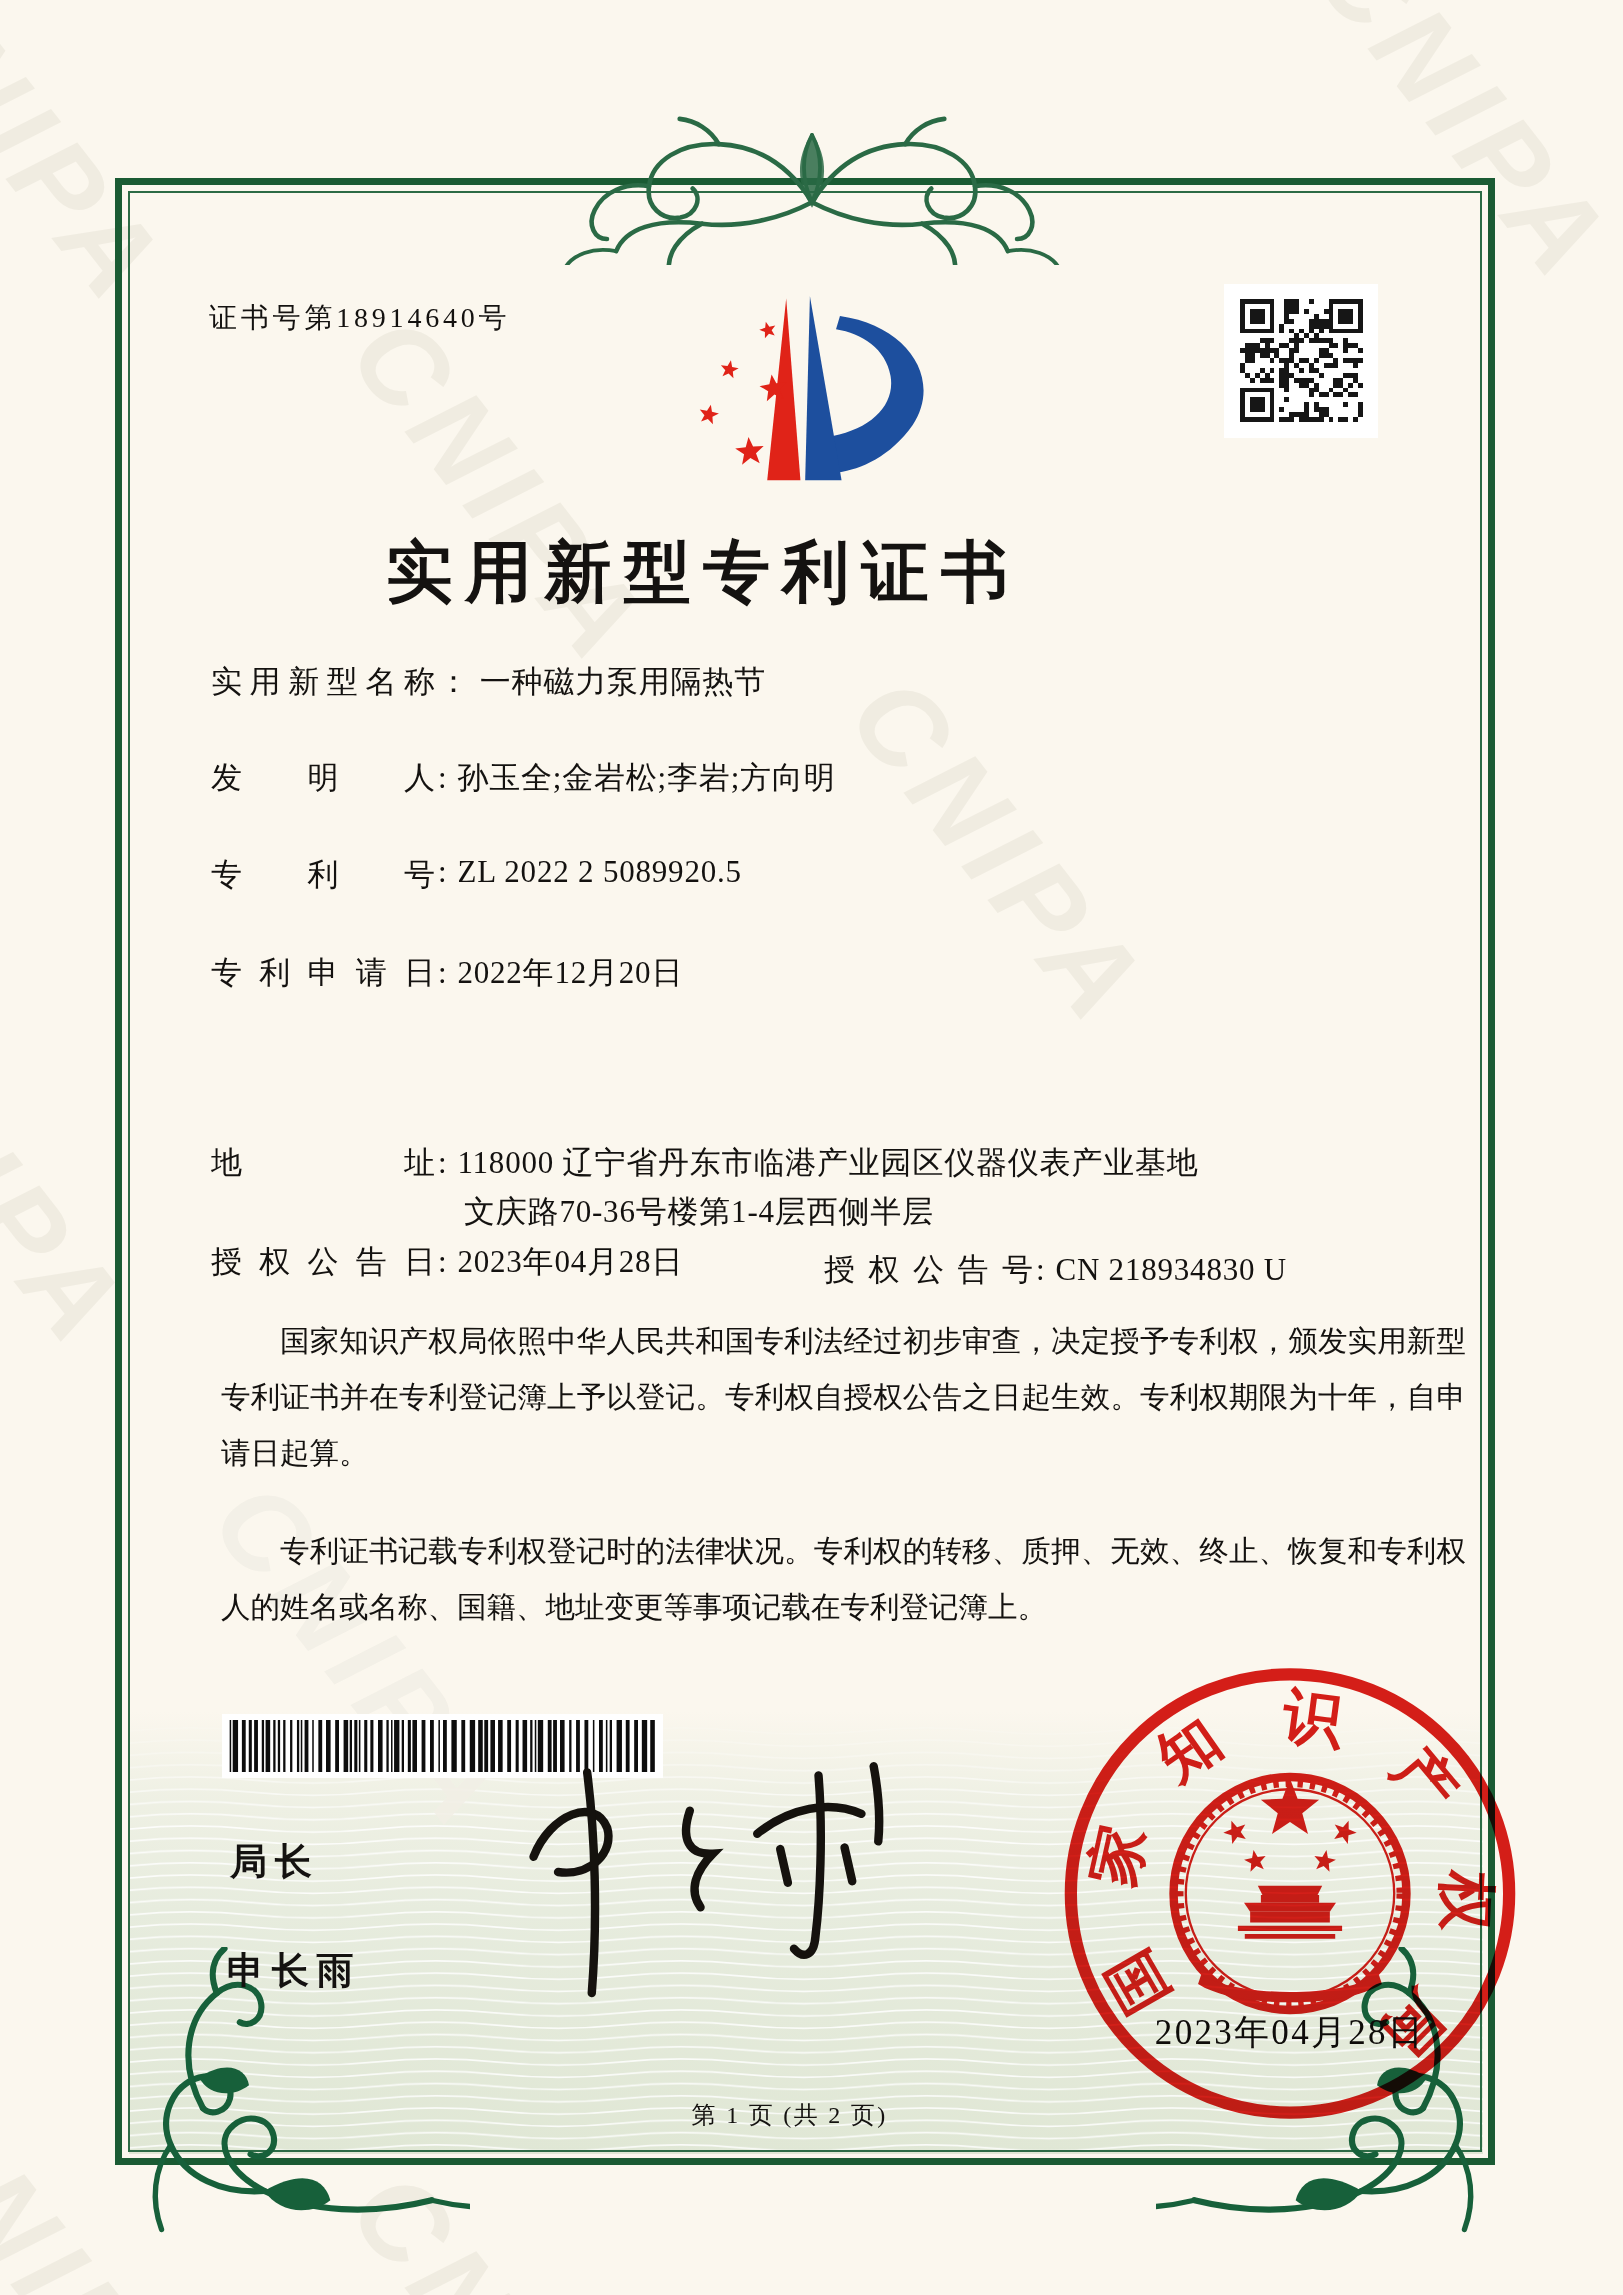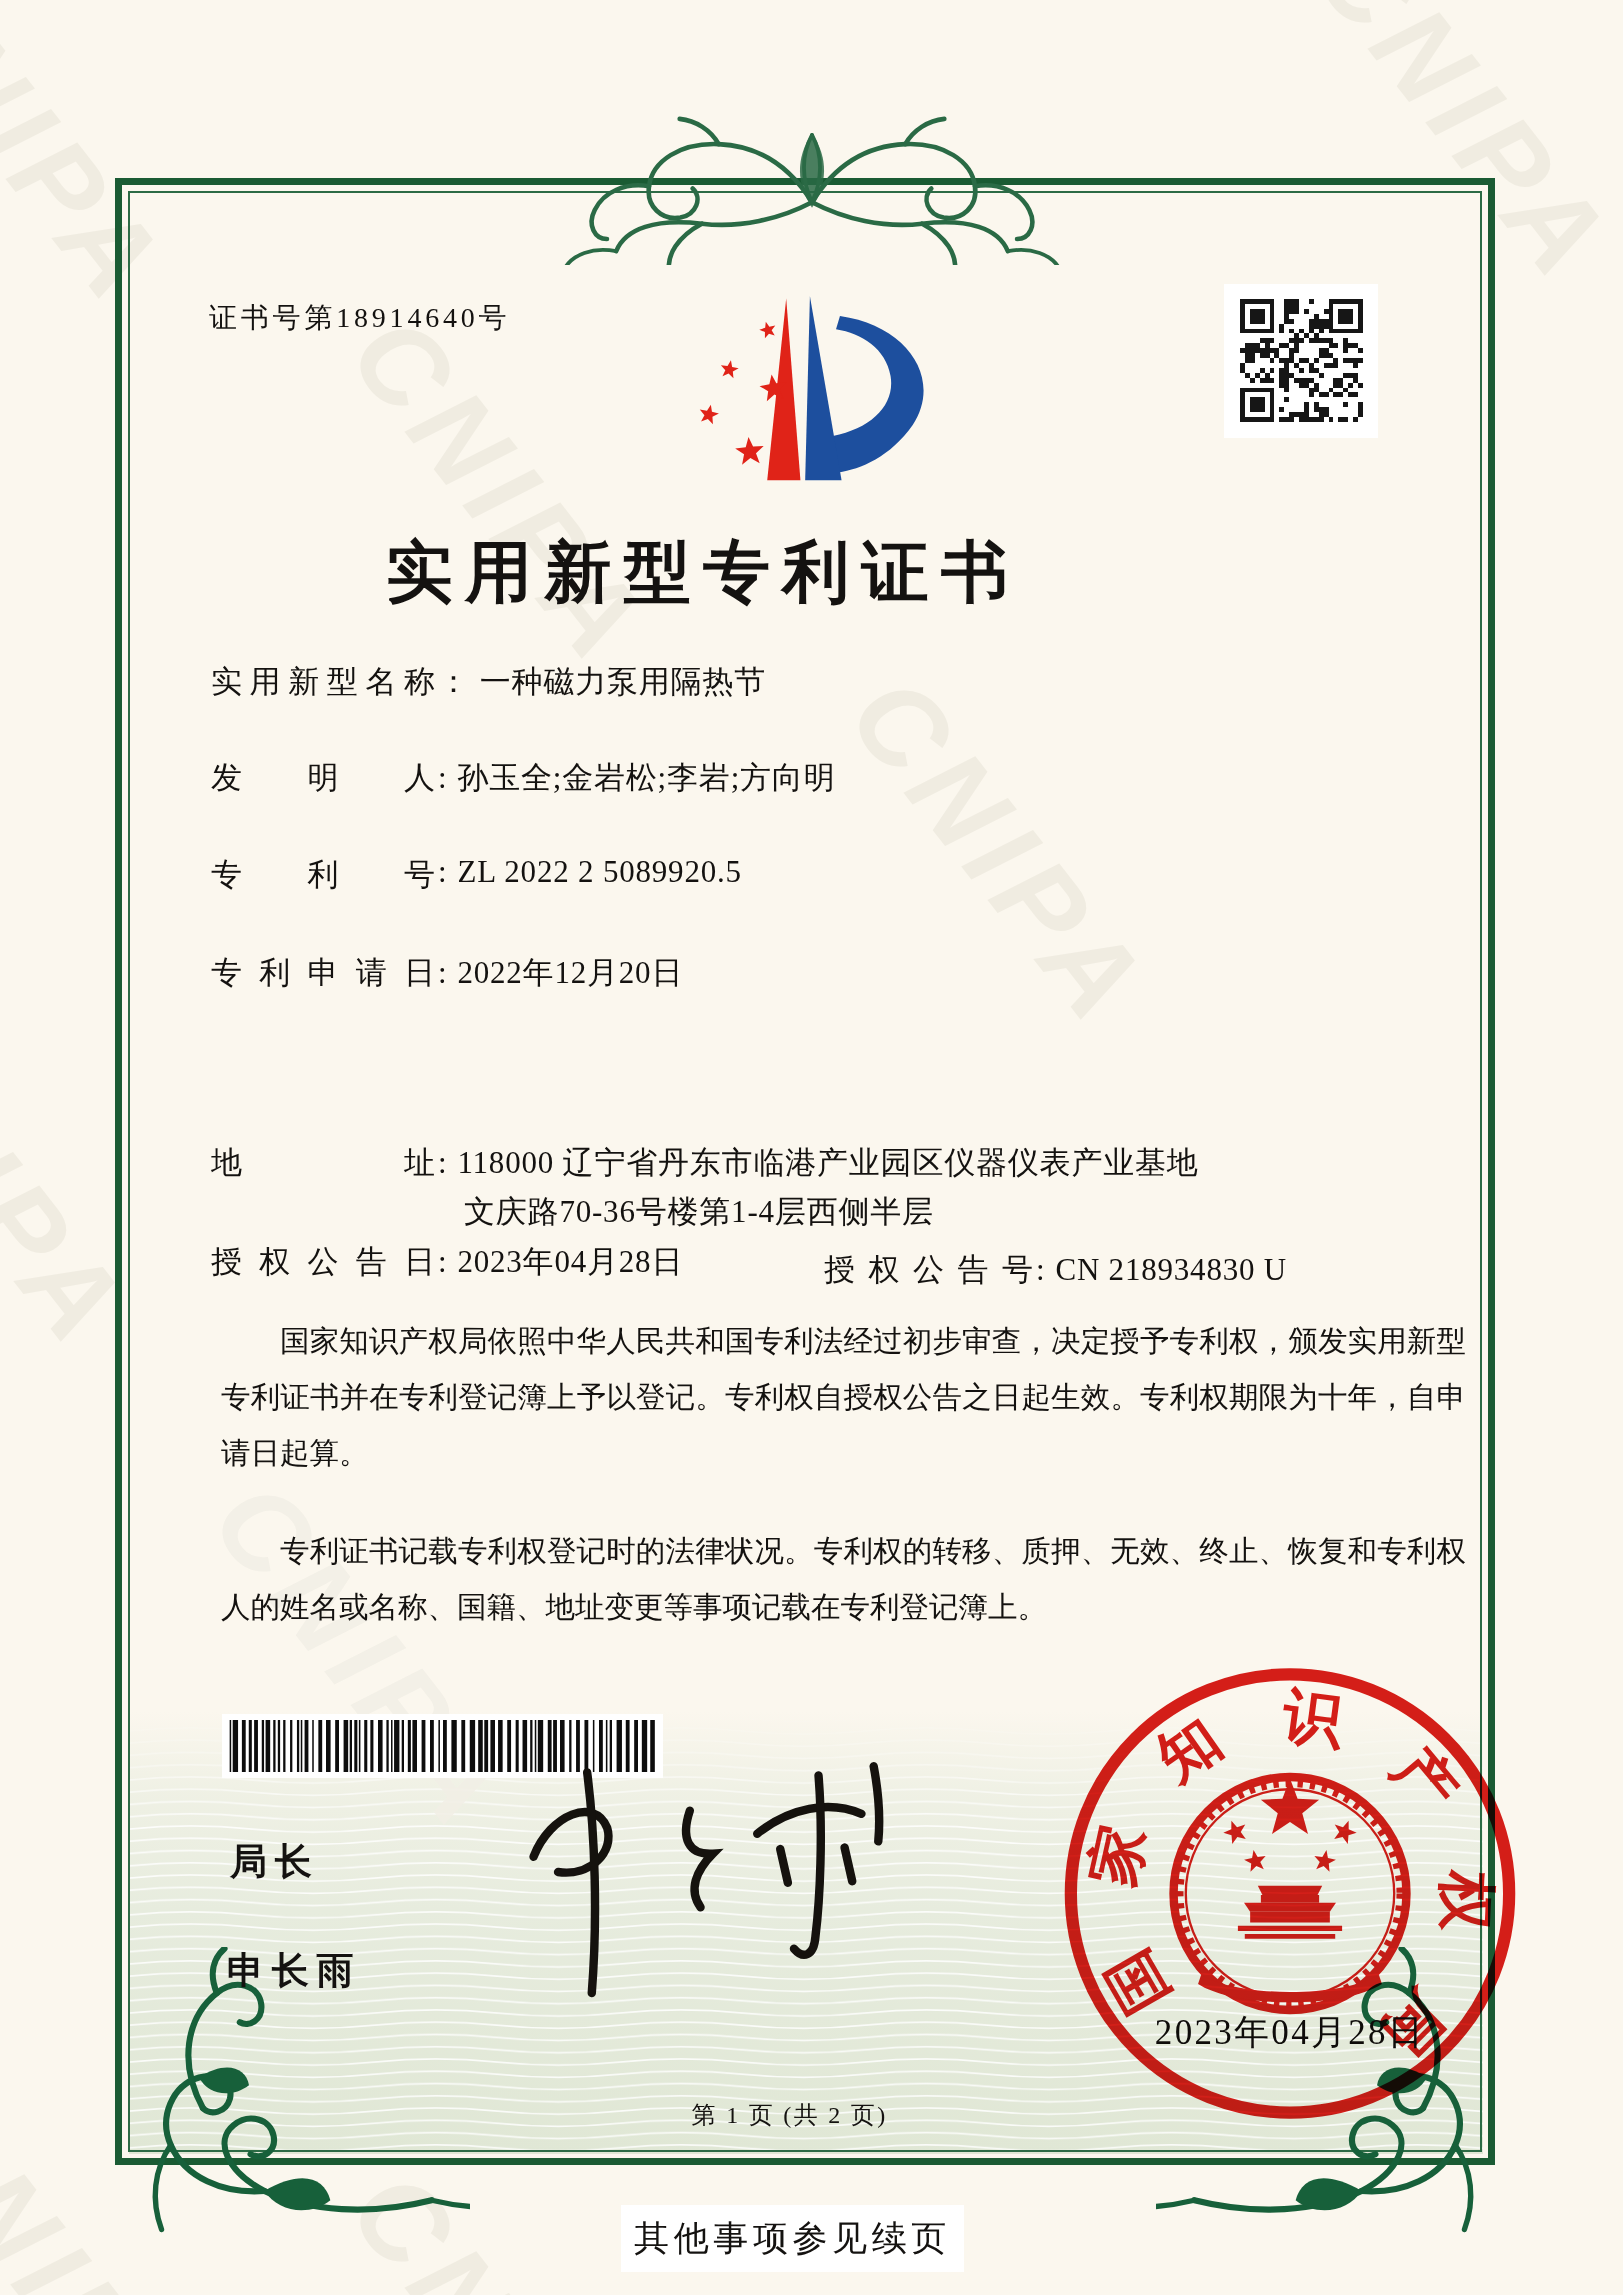--- a/index.html
+++ b/index.html
@@ -614,16 +614,15 @@
         <path d="M248,330 h104 v14 h-104 Z"></path>
         <path d="M232,348 h136 v7 h-136 Z"></path>
         <path d="M241,359 h118 v6 h-118 Z"></path>
         <path d="M180,424 C230,456 370,456 420,424 L416,412 C368,442 232,442 184,412 Z"></path>
       </g>
     </g>
   </svg>
   <div class="seal-date">2023年04月28日</div>
 
   <div class="page-info">第 1 页 (共 2 页)</div>
-  <div class="note-box">其他事项参见续页</div>
 
 </div>
 
 
 </body></html>

